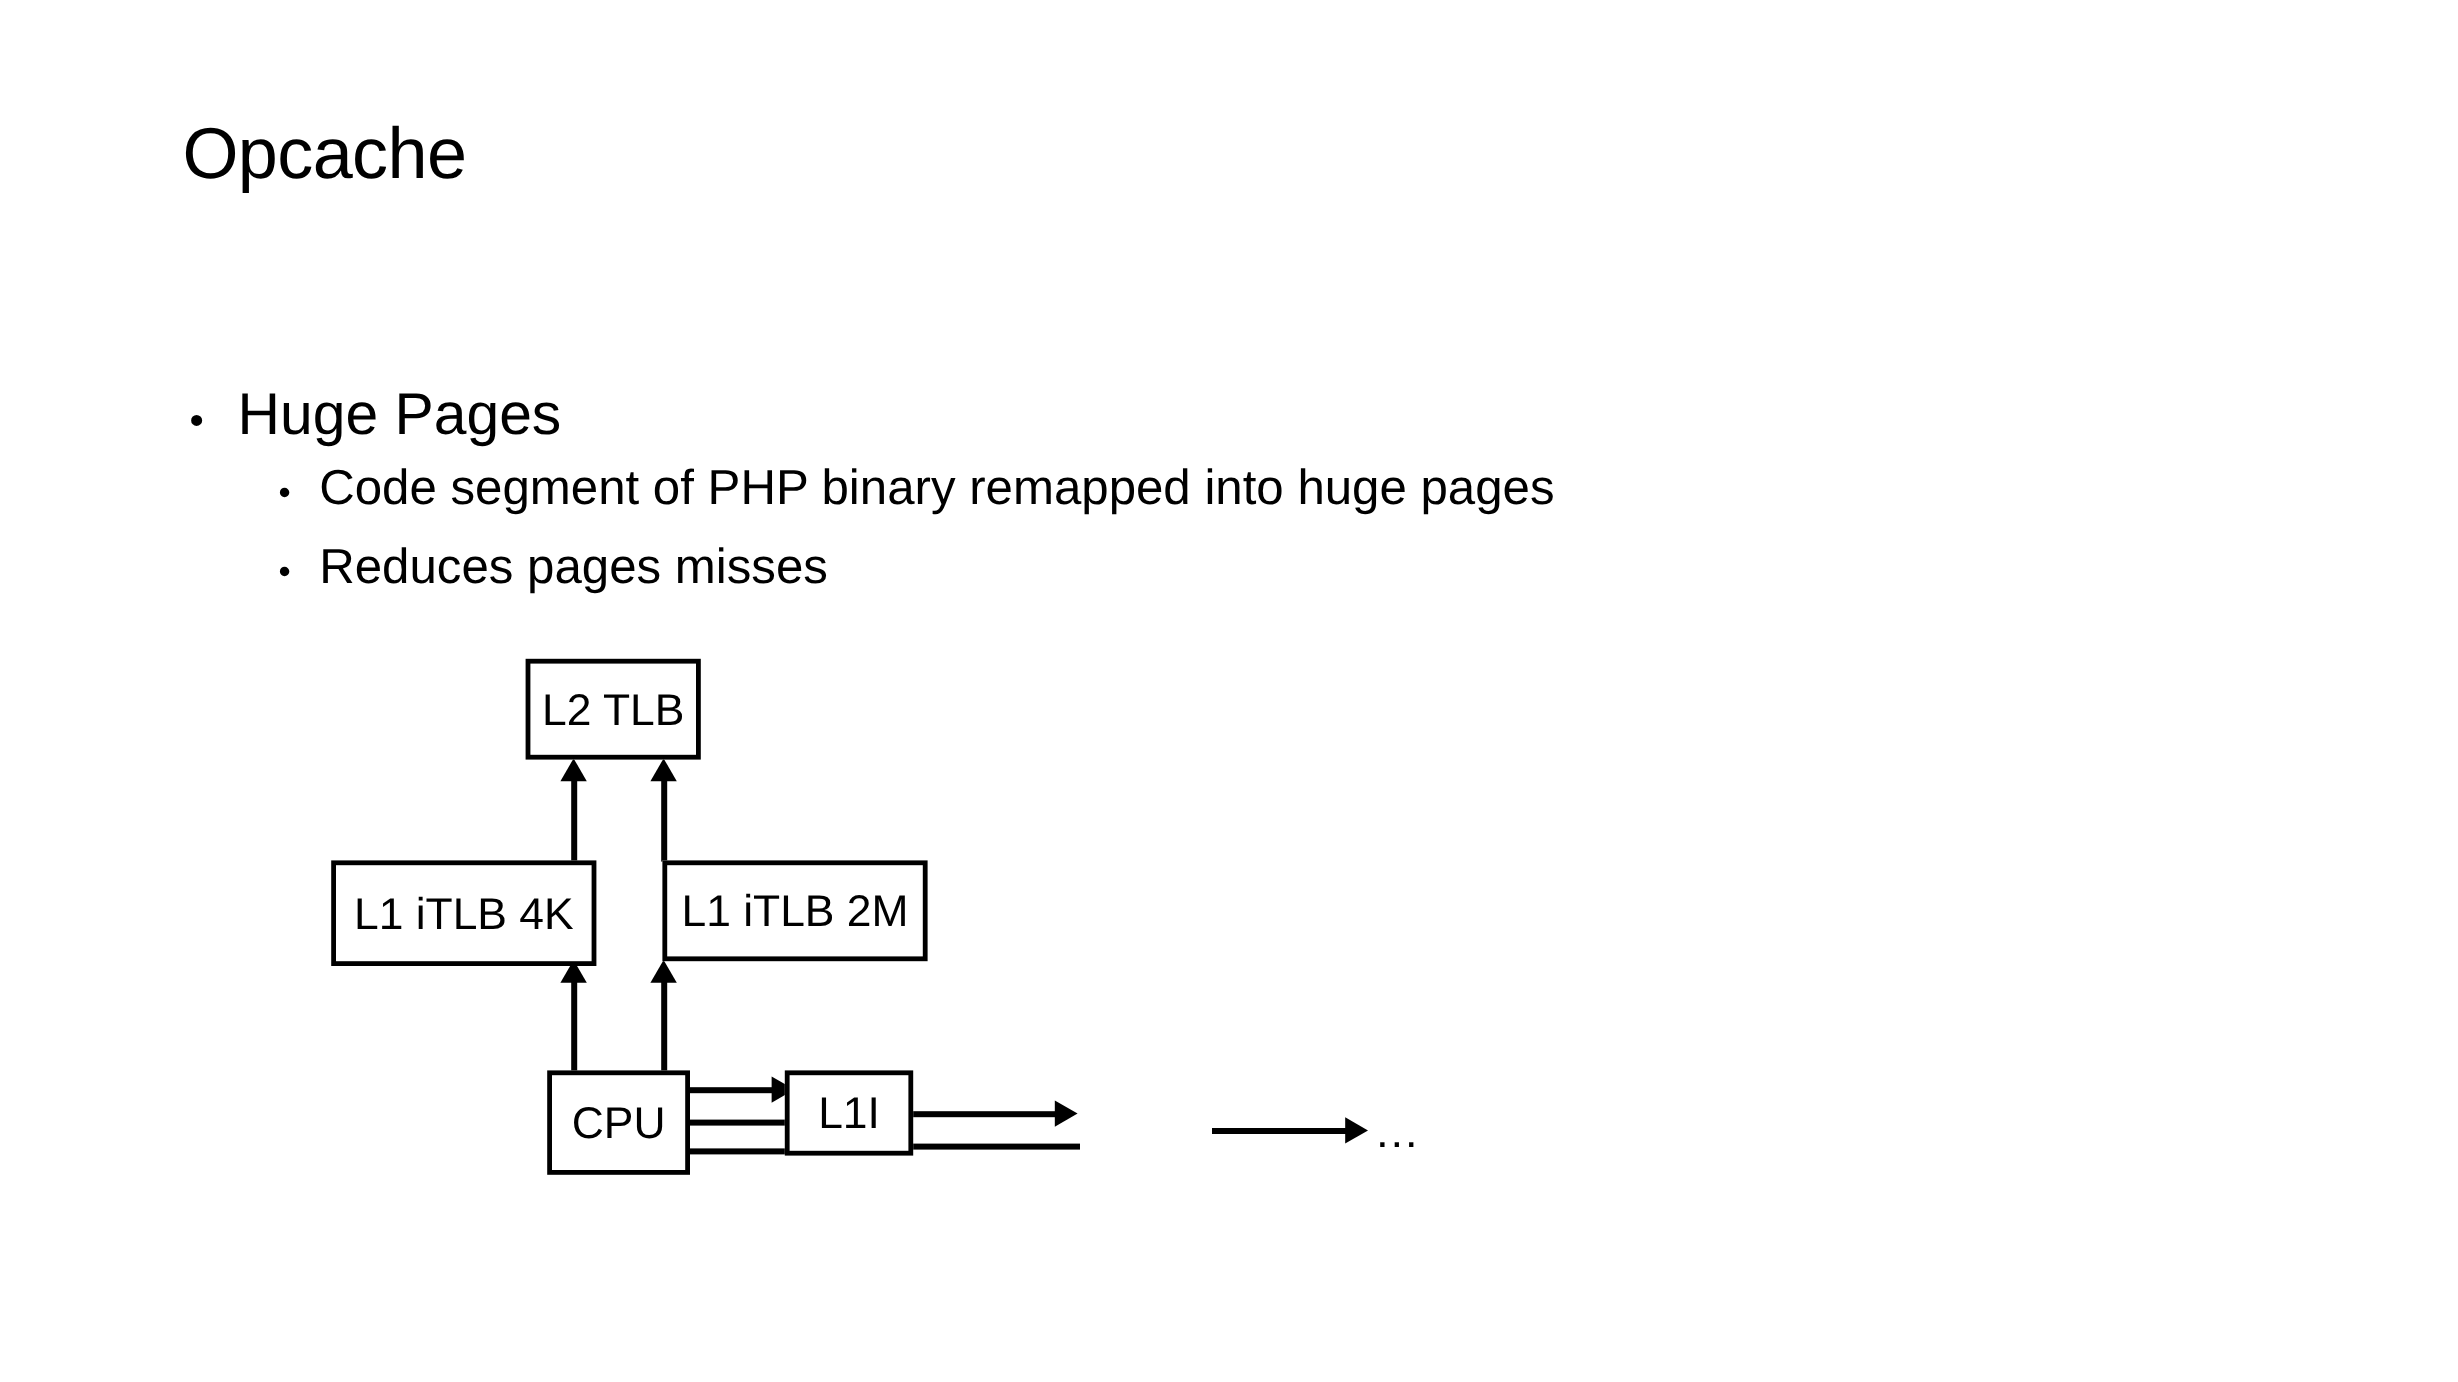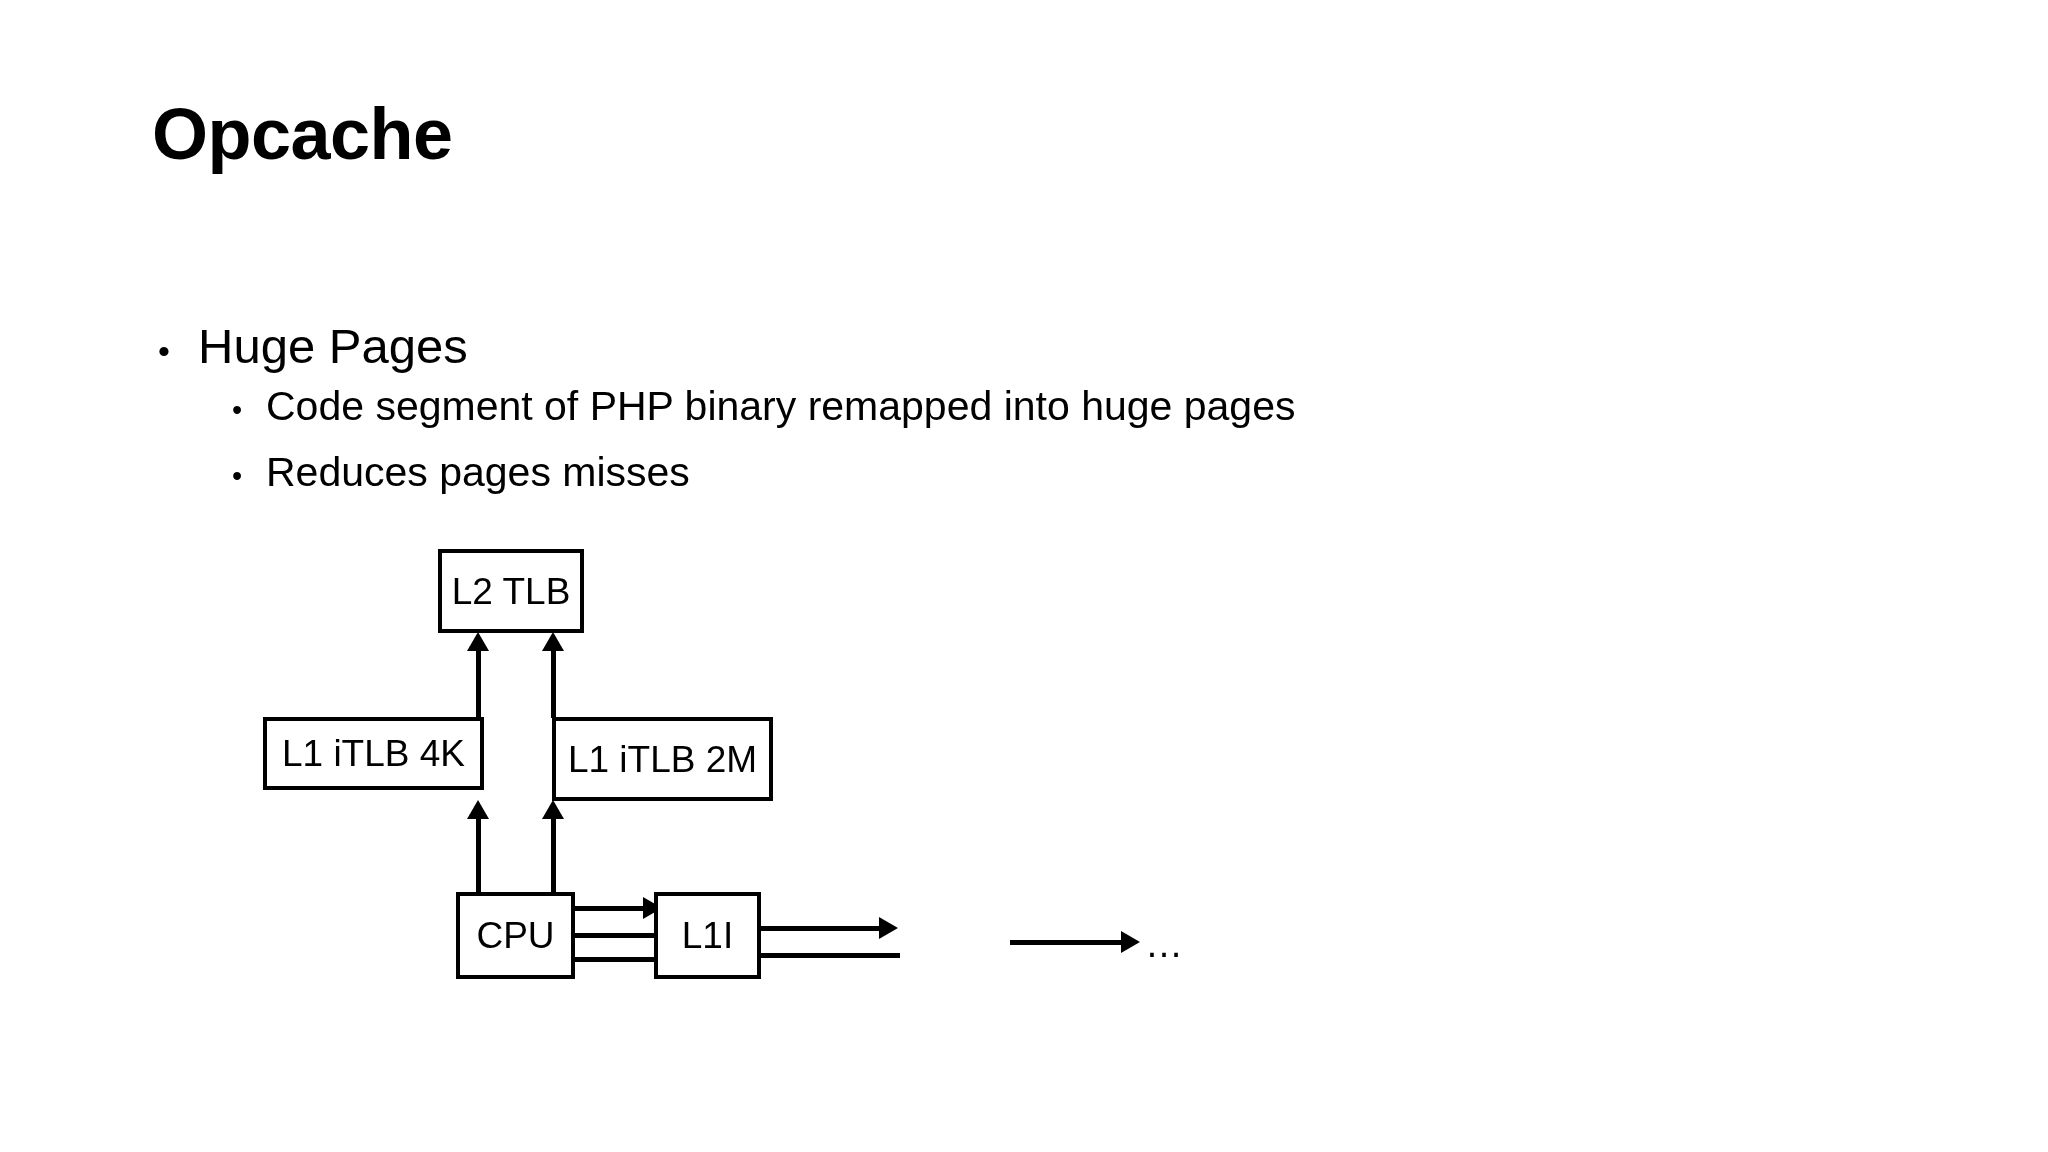--- a/index.html
+++ b/index.html
@@ -17,23 +17,23 @@
     height: 1152px;
     background: #ffffff;
     overflow: hidden;
   }
 
   
   #slide-title {
     position: absolute;
     left: 152px;
     top: 98px;
-    font-size: 72px;
+    font-size: 60px;
     line-height: 1.0;
-    font-weight: 700;
+    font-weight: 400;
     letter-spacing: -0.5px;
     color: #000000;
     white-space: nowrap;
   }
 
   .bullet-l1 {
     position: absolute;
     left: 158px;
     font-size: 49px;
     line-height: 1.0;
@@ -141,33 +141,33 @@
     <span class="marker">•</span>
     <span>Reduces pages misses</span>
   </div>
 
   <div id="diagram">
 
     <div class="dbox" style="left:438px; top:549px; width:146px; height:84px;">
       <span>L2 TLB</span>
     </div>
 
-    <div class="dbox" style="left:263px; top:717px; width:221px; height:73px;">
+    <div class="dbox" style="left:276px; top:717px; width:221px; height:88px;">
       <span>L1 iTLB 4K</span>
     </div>
 
     <div class="dbox" style="left:552px; top:717px; width:221px; height:84px;">
       <span>L1 iTLB 2M</span>
     </div>
 
     <div class="dbox" style="left:456px; top:892px; width:119px; height:87px;">
       <span>CPU</span>
     </div>
 
-    <div class="dbox" style="left:654px; top:892px; width:107px; height:87px;">
+    <div class="dbox" style="left:654px; top:892px; width:107px; height:71px;">
       <span>L1I</span>
     </div>
 
 
     <div class="vline" style="left:476px; top:638px; height:80px;"></div>
     <div class="arrow-up" style="left:467px; top:632px;"></div>
 
     <div class="vline" style="left:551px; top:638px; height:80px;"></div>
     <div class="arrow-up" style="left:542px; top:632px;"></div>
 

